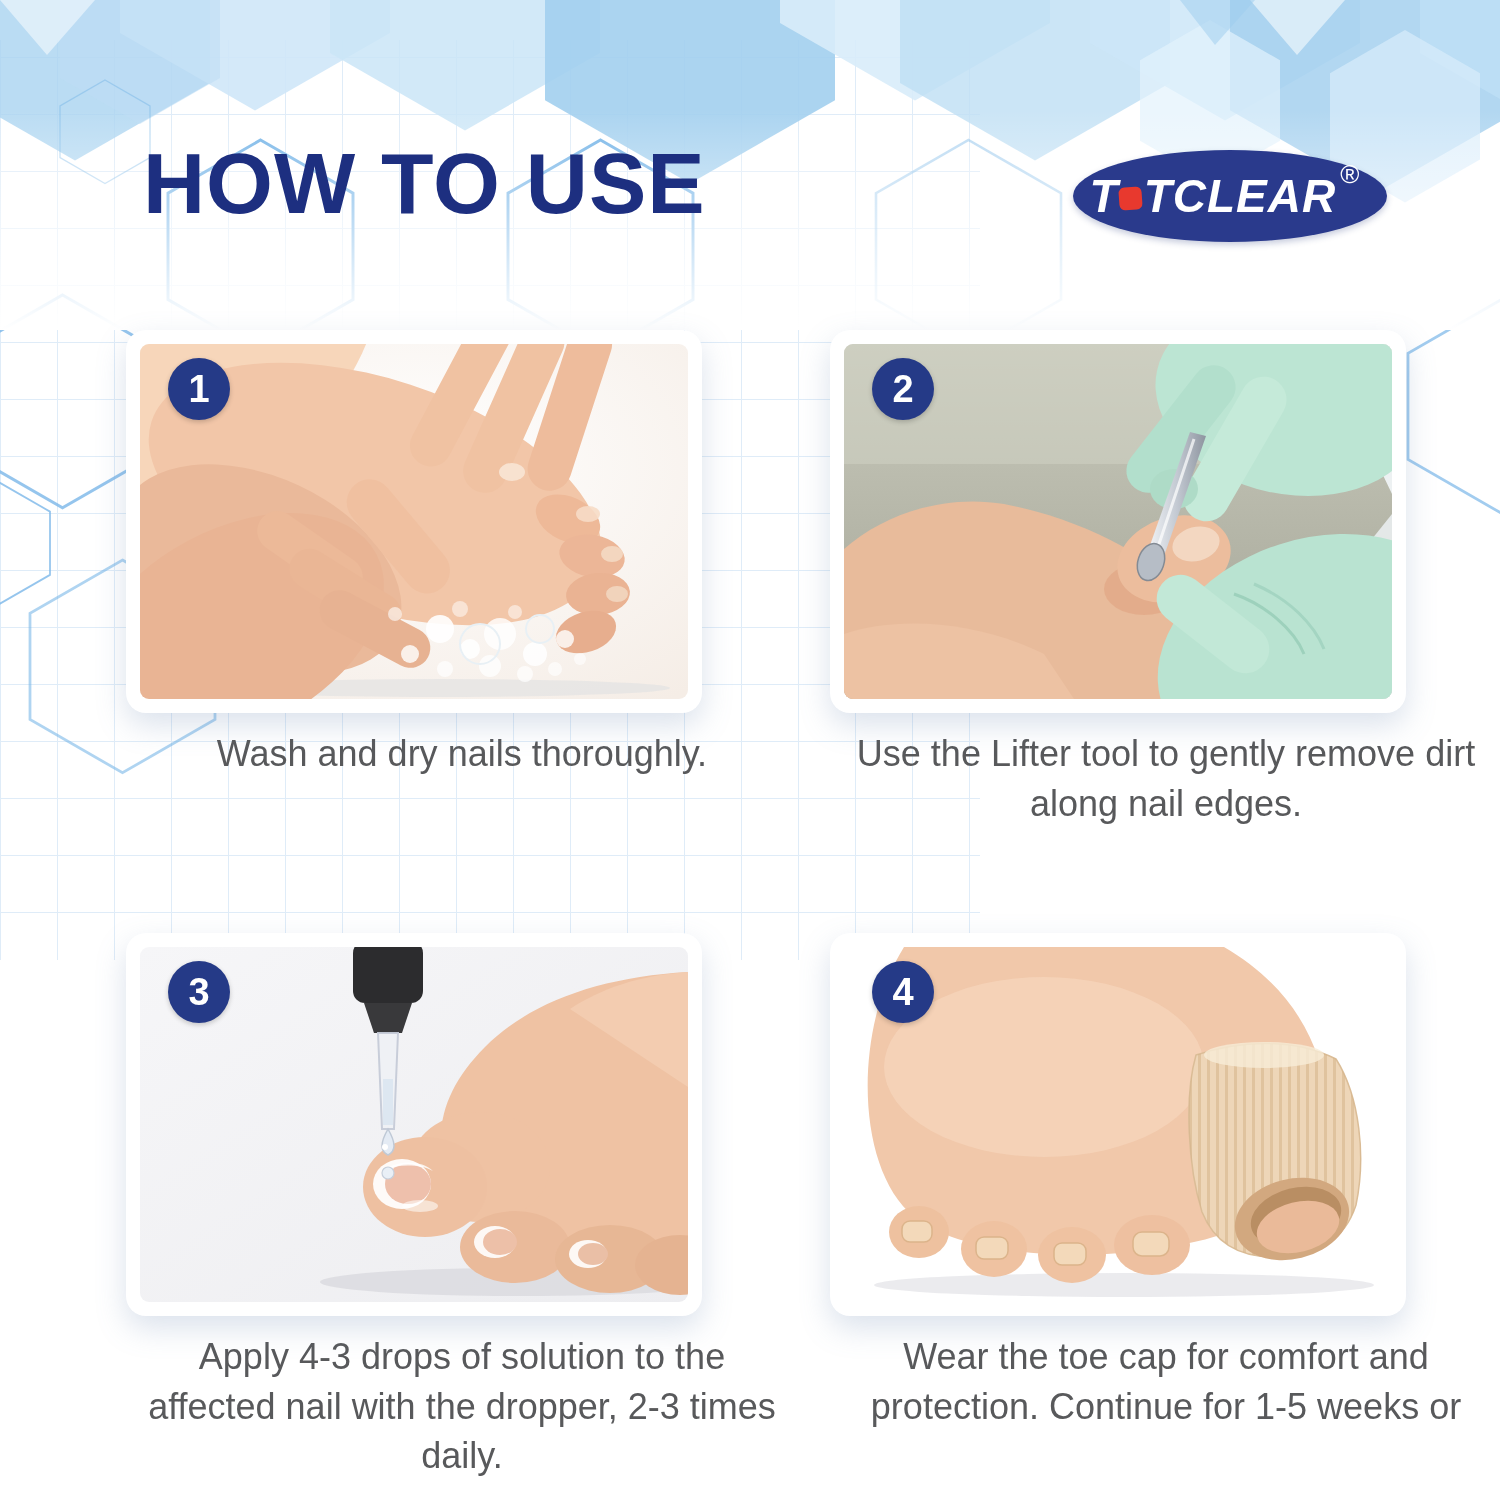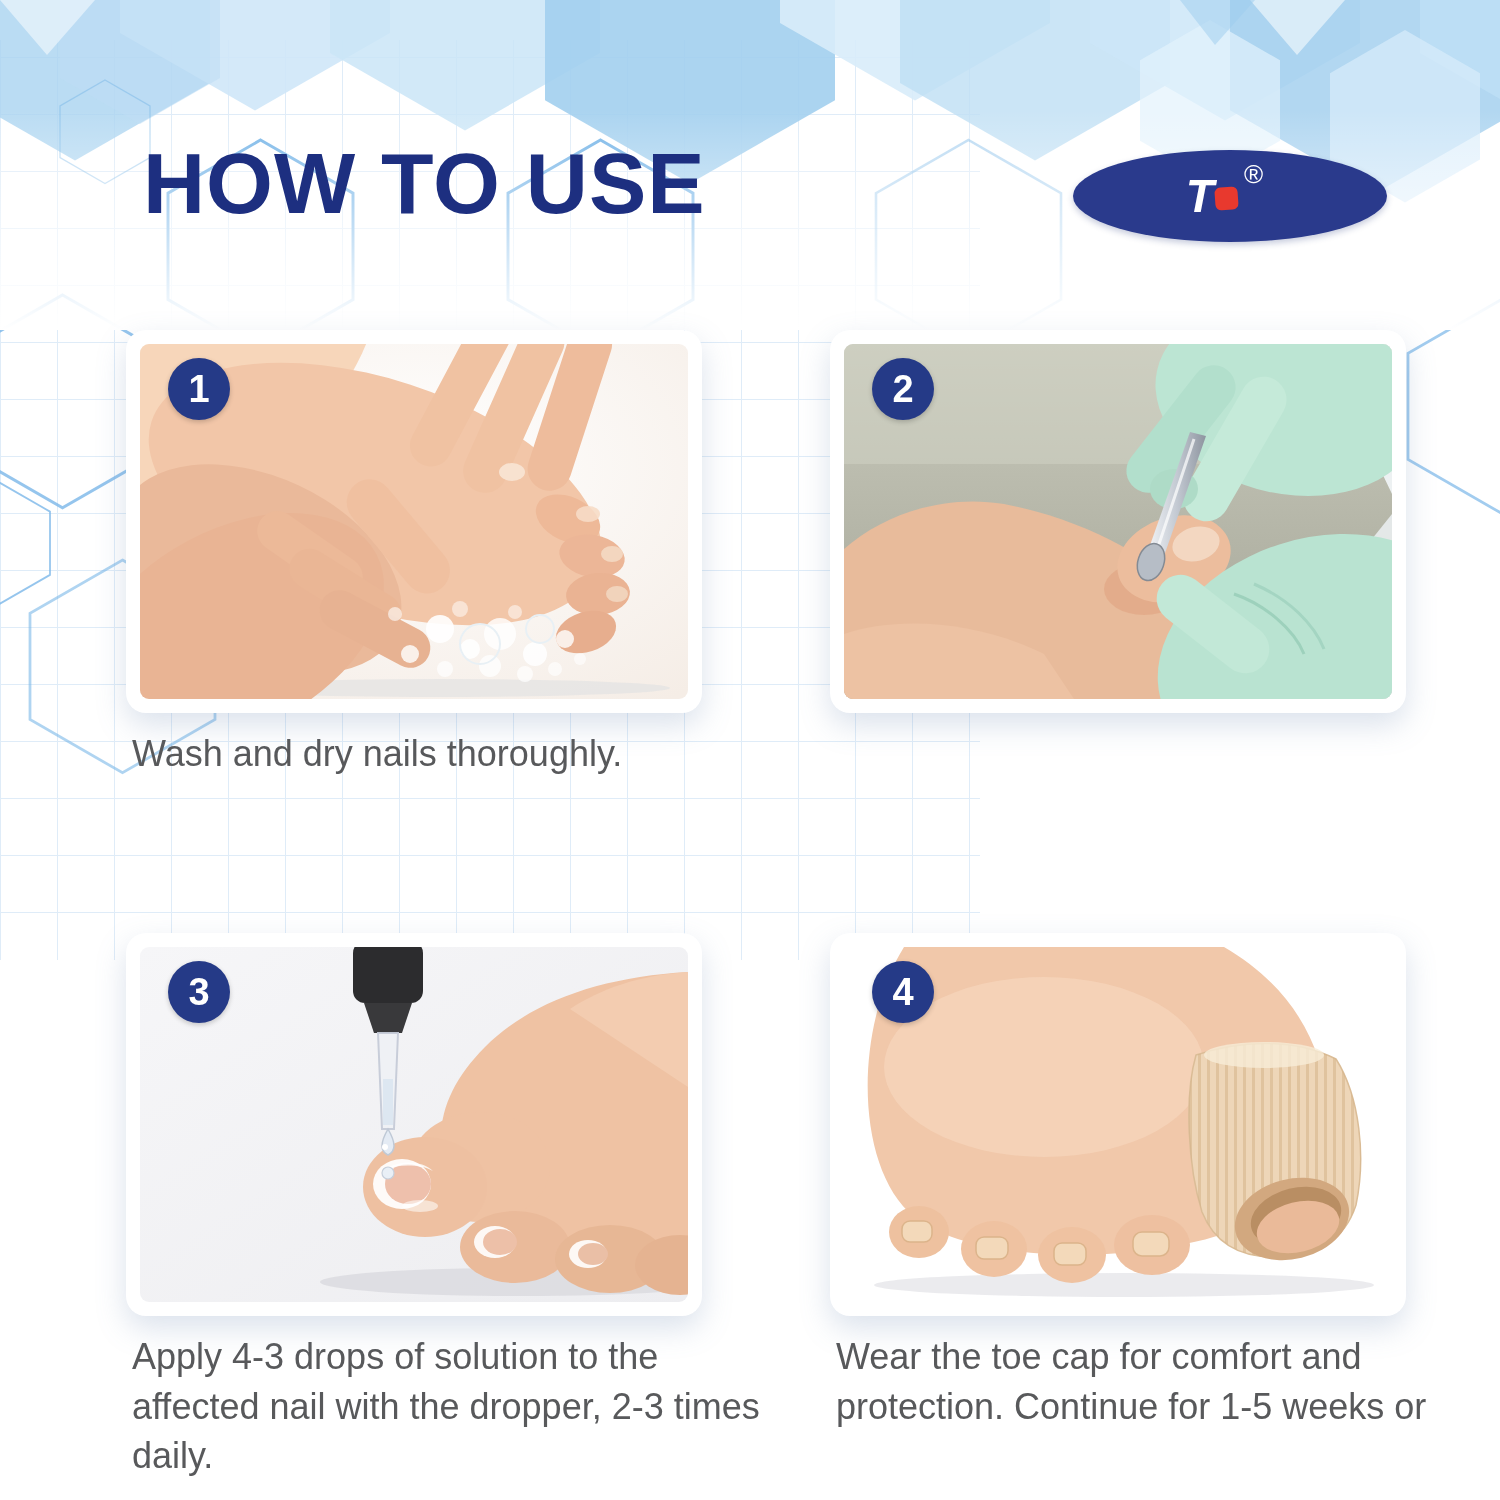--- a/index.html
+++ b/index.html
@@ -20,21 +20,21 @@
   .cell{position:absolute;width:576px;z-index:2;}
   .c1{left:126px;top:330px;} .c2{left:830px;top:330px;}
   .c3{left:126px;top:933px;} .c4{left:830px;top:933px;}
   .card{position:relative;margin:0;width:548px;height:355px;background:#ffffff;border-radius:20px;
         padding:14px;box-shadow:0 12px 30px rgba(110,140,180,.25);}
   .photo{display:block;width:548px;height:355px;border-radius:9px;}
   .badge{position:absolute;left:42px;top:28px;width:62px;height:62px;border-radius:50%;
          background:#253a87;display:flex;align-items:center;justify-content:center;
          box-shadow:0 2px 5px rgba(0,0,0,.2);}
   .badge span{color:#ffffff;font-size:38px;font-weight:bold;}
-  .caption{margin:16px 0 0 6px;width:660px;font-size:36px;line-height:1.38;color:#58595b;font-weight:400;}
+  .caption{margin:16px 0 0 6px;width:660px;font-size:36px;line-height:1.38;color:#58595b;font-weight:400;text-align:center;}
 </style>
 </head>
 <body>
 
 <div class="stage">
 
   <svg class="bg" width="1500" height="1080" viewBox="0 0 1500 1080">
     <defs>
       <polygon id="hx" points="50,0 100,28.75 100,86.25 50,115 0,86.25 0,28.75"></polygon>
       <pattern id="grid" patternUnits="userSpaceOnUse" width="57" height="57">
@@ -78,20 +78,21 @@
     </g>
     <rect x="0" y="110" width="1500" height="220" fill="url(#whiteFade)"></rect>
   </svg>
 
   <h1 class="title">HOW TO USE</h1>
 
   <div class="logo">
     <div class="logo-row">
       <span>T</span>
         <span class="lg-sq"></span>
+        <span>TCLEAR</span>
         <span class="lg-reg">®</span>
     </div>
   </div>
 
   <section class="cell c1">
     <figure class="card">
       <svg class="photo" viewBox="0 0 548 355" preserveAspectRatio="none">
         <defs>
           <radialGradient id="p1bg" cx="50%" cy="35%" r="80%">
             <stop offset="0" stop-color="#ffffff"></stop>
@@ -185,20 +186,21 @@
           <ellipse cx="470" cy="310" rx="160" ry="115" transform="rotate(-18 470 310)" fill="#b9e3d1"></ellipse>
           <rect x="345" y="215" width="48" height="130" rx="24" transform="rotate(-52 369 280)" fill="#c2e8d7"></rect>
           <path d="M390,250 C420,260 450,285 460,310" stroke="#96ccb7" stroke-width="3" fill="none" opacity=".8"></path>
           <path d="M410,240 C445,255 470,280 480,305" stroke="#96ccb7" stroke-width="3" fill="none" opacity=".6"></path>
         </g>
       </svg>
       <div class="badge">
         <span>2</span>
       </div>
     </figure>
+    <p class="caption">Use the Lifter tool to gently remove dirt along nail edges.</p>
   </section>
 
   <section class="cell c3">
     <figure class="card">
       <svg class="photo" viewBox="0 0 548 355" preserveAspectRatio="none">
         <defs>
           <linearGradient id="p3bg" x1="0" y1="0" x2="1" y2="1">
             <stop offset="0" stop-color="#f6f6f8"></stop>
               <stop offset="1" stop-color="#ededf0"></stop>
           </linearGradient>

